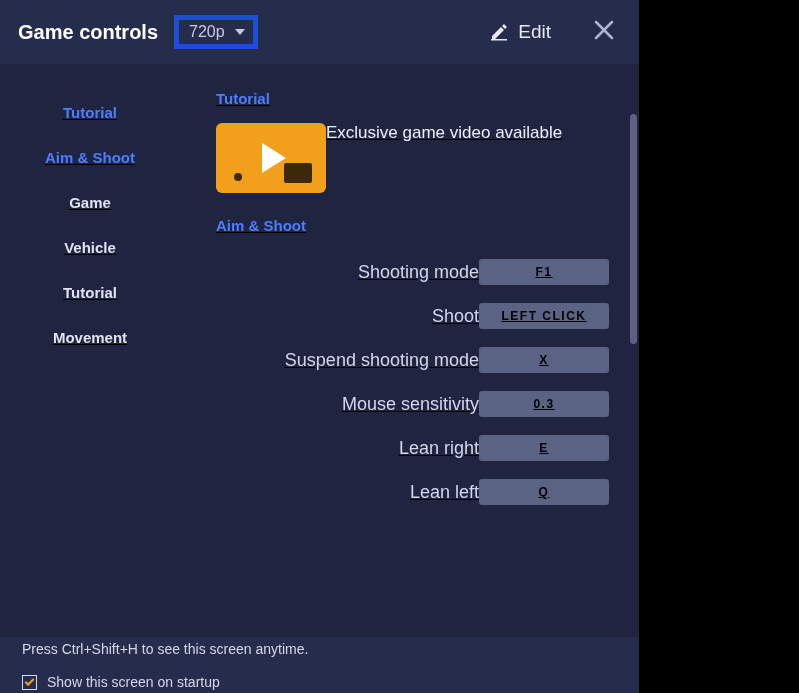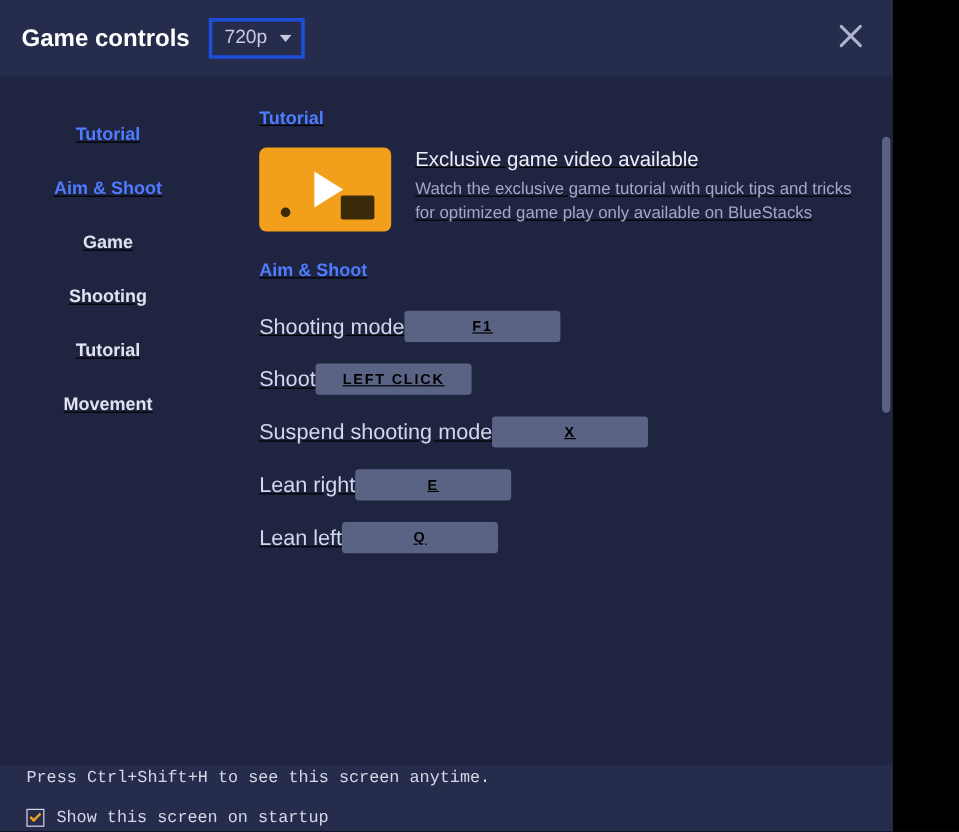--- a/index.html
+++ b/index.html
@@ -1,103 +1,113 @@
 <!DOCTYPE html>
 <html><head>
 <meta charset="utf-8">
 <style>
   * { box-sizing: border-box; margin: 0; padding: 0; }
   html, body { width: 799px; height: 693px; overflow: hidden; font-family: -apple-system, "Segoe UI", Arial, sans-serif; background: #000; }
-  .window { width: 744px; height: 693px; background: #1f2440; display: flex; flex-direction: column; }
+  .window { width: 639px; height: 693px; background: #1f2440; display: flex; flex-direction: column; }
   .titlebar { height: 64px; background: #262c4c; display: flex; align-items: center; padding: 0 18px; gap: 16px; }
   .title { color: #fff; font-size: 20px; font-weight: 700; }
-  .resolution-select { height: 34px; border: 3px solid #1d4ed8; background: transparent; color: #c8cbe0; padding: 0 28px 0 10px; font-size: 16px; display: flex; align-items: center; gap: 10px; cursor: pointer; position: relative; }
+  .resolution-select { height: 34px; border: 5px solid #1d4ed8; background: transparent; color: #c8cbe0; padding: 0 28px 0 10px; font-size: 16px; display: flex; align-items: center; gap: 10px; cursor: pointer; position: relative; }
   .resolution-select svg { position: absolute; right: 8px; top: 50%; transform: translateY(-50%); }
   .spacer { flex: 1; }
   .edit-btn { display: flex; align-items: center; gap: 10px; color: #e6e8f2; font-size: 19px; cursor: pointer; padding: 6px 10px; }
   .close-btn { color: #aeb3d1; cursor: pointer; padding: 6px; margin-left: 10px; }
   .body { flex: 1; display: flex; position: relative; background: #1f2440; min-height: 0; text-decoration: underline; }
   .sidebar { width: 180px; padding-top: 40px; display: flex; flex-direction: column; align-items: center; gap: 28px; }
   .nav-item { color: #e0e2ef; font-size: 15px; cursor: pointer; font-weight: 600; }
   .nav-item.active { color: #4f7cff; }
   .content { flex: 1; padding: 26px 30px 0 36px; overflow: hidden; position: relative; }
   .section-head { color: #4f7cff; font-size: 15px; font-weight: 600; margin-bottom: 16px; }
-  .tutorial-row { display: flex; gap: 20px; margin-bottom: 24px; }
+  .tutorial-row { display: flex; margin-bottom: 24px; }
   .video-thumb { width: 110px; height: 70px; background: #f2a01b; border-radius: 6px; display: flex; align-items: center; justify-content: center; position: relative; flex-shrink: 0; cursor: pointer; }
   .video-thumb::before { content: ""; position: absolute; left: 18px; bottom: 12px; width: 8px; height: 8px; border-radius: 50%; background: #3b2a0a; }
   .video-thumb::after { content: ""; position: absolute; right: 14px; bottom: 10px; width: 28px; height: 20px; background: #3b2a0a; border-radius: 2px; }
   .play-tri { width: 0; height: 0; border-left: 24px solid #fff; border-top: 15px solid transparent; border-bottom: 15px solid transparent; z-index: 2; margin-left: 6px; }
   .tut-text { color: #c4c8df; }
   .tut-title { font-size: 17px; color: #eceef8; margin-bottom: 4px; }
   .tut-desc { font-size: 14px; line-height: 1.45; color: #a3a8c7; max-width: 380px; }
-  .kb-row { display: flex; align-items: center; justify-content: flex-start; padding: 9px 0; }
+  .kb-row { display: flex; align-items: center; justify-content: flex-end; padding: 9px 0; }
   .kb-label { color: #d4d7ea; font-size: 18px; }
   .kb-key { width: 130px; height: 26px; background: #5b6385; color: #000000; border-radius: 3px; display: flex; align-items: center; justify-content: center; font-size: 12px; font-weight: 700; letter-spacing: 1.5px; cursor: pointer; }
   .scrollbar { position: absolute; right: 2px; top: 50px; width: 7px; height: 230px; background: #5a6183; border-radius: 4px; }
-  .footer { height: 56px; background: #262c4c; padding: 8px 22px; color: #d6d8e8; font-size: 14px; display: flex; flex-direction: column; justify-content: center; gap: 17px; font-family: Liberation Mono, monospace; }
-  .checkbox-row { display: flex; align-items: center; gap: 10px; }
+  .footer { height: 56px; background: #262c4c; padding: 8px 22px; color: #d6d8e8; font-size: 14px; display: flex; flex-direction: column; justify-content: center; gap: 17px; }
+  .checkbox-row { display: flex; align-items: flex-end; gap: 10px; }
   .checkbox { width: 15px; height: 15px; border: 1px solid #d6d8e8; display: flex; align-items: center; justify-content: center; cursor: pointer; }
   .check { width: 9px; height: 5px; border-left: 2px solid #f2a01b; border-bottom: 2px solid #f2a01b; transform: rotate(-45deg) translate(1px,-1px); }
 </style>
 </head>
 <body>
 
 <div class="window">
 
   <div class="titlebar">
     <div class="title">Game controls</div>
     <div class="resolution-select">
       <span>720p</span>
       <svg width="10" height="6" viewBox="0 0 10 6">
           <path d="M0 0 L5 6 L10 0 Z" fill="#c8cbe0"></path>
         </svg>
     </div>
     <div class="spacer"></div>
+    <div class="edit-btn">
+      <svg width="18" height="18" viewBox="0 0 18 18">
+          <path d="M2 13 L11 4 L14 7 L5 16 L2 16 Z M12 3 L14 1 L17 4 L15 6 Z" fill="#e6e8f2"></path>
+          <rect x="1" y="16" width="16" height="1.5" fill="#e6e8f2"></rect>
+        </svg>
+      <span>Edit</span>
+    </div>
     <div class="close-btn">
       <svg width="22" height="22" viewBox="0 0 22 22">
           <path d="M3 3 L19 19 M19 3 L3 19" stroke="#aeb3d1" stroke-width="2.5" stroke-linecap="round"></path>
         </svg>
     </div>
   </div>
 
   <div class="body">
     <div class="sidebar">
         <div class="nav-item active">Tutorial</div>
         <div class="nav-item active">Aim &amp; Shoot</div>
         <div class="nav-item">Game</div>
-        <div class="nav-item">Shooting</div>
+        <div class="nav-item">Vehicle</div>
         <div class="nav-item">Tutorial</div>
         <div class="nav-item">Movement</div>
       </div>
 
     <div class="content">
       <div class="section-head">Tutorial</div>
       <div class="tutorial-row">
         <div class="video-thumb">
           <div class="play-tri"></div>
         </div>
         <div class="tut-text">
           <div class="tut-title">Exclusive game video available</div>
-          <div class="tut-desc">Watch the exclusive game tutorial with quick tips and tricks for optimized game play only available on BlueStacks</div>
         </div>
       </div>
 
       <div class="section-head">Aim &amp; Shoot</div>
       <div id="kb-list">
           <div class="kb-row">
             <div class="kb-label">Shooting mode</div>
             <div class="kb-key">F1</div>
           </div>
           <div class="kb-row">
             <div class="kb-label">Shoot</div>
             <div class="kb-key">LEFT CLICK</div>
           </div>
           <div class="kb-row">
             <div class="kb-label">Suspend shooting mode</div>
             <div class="kb-key">X</div>
+          </div>
+          <div class="kb-row">
+            <div class="kb-label">Mouse sensitivity</div>
+            <div class="kb-key">0.3</div>
           </div>
           <div class="kb-row">
             <div class="kb-label">Lean right</div>
             <div class="kb-key">E</div>
           </div>
           <div class="kb-row">
             <div class="kb-label">Lean left</div>
             <div class="kb-key">Q</div>
           </div>
         </div>

